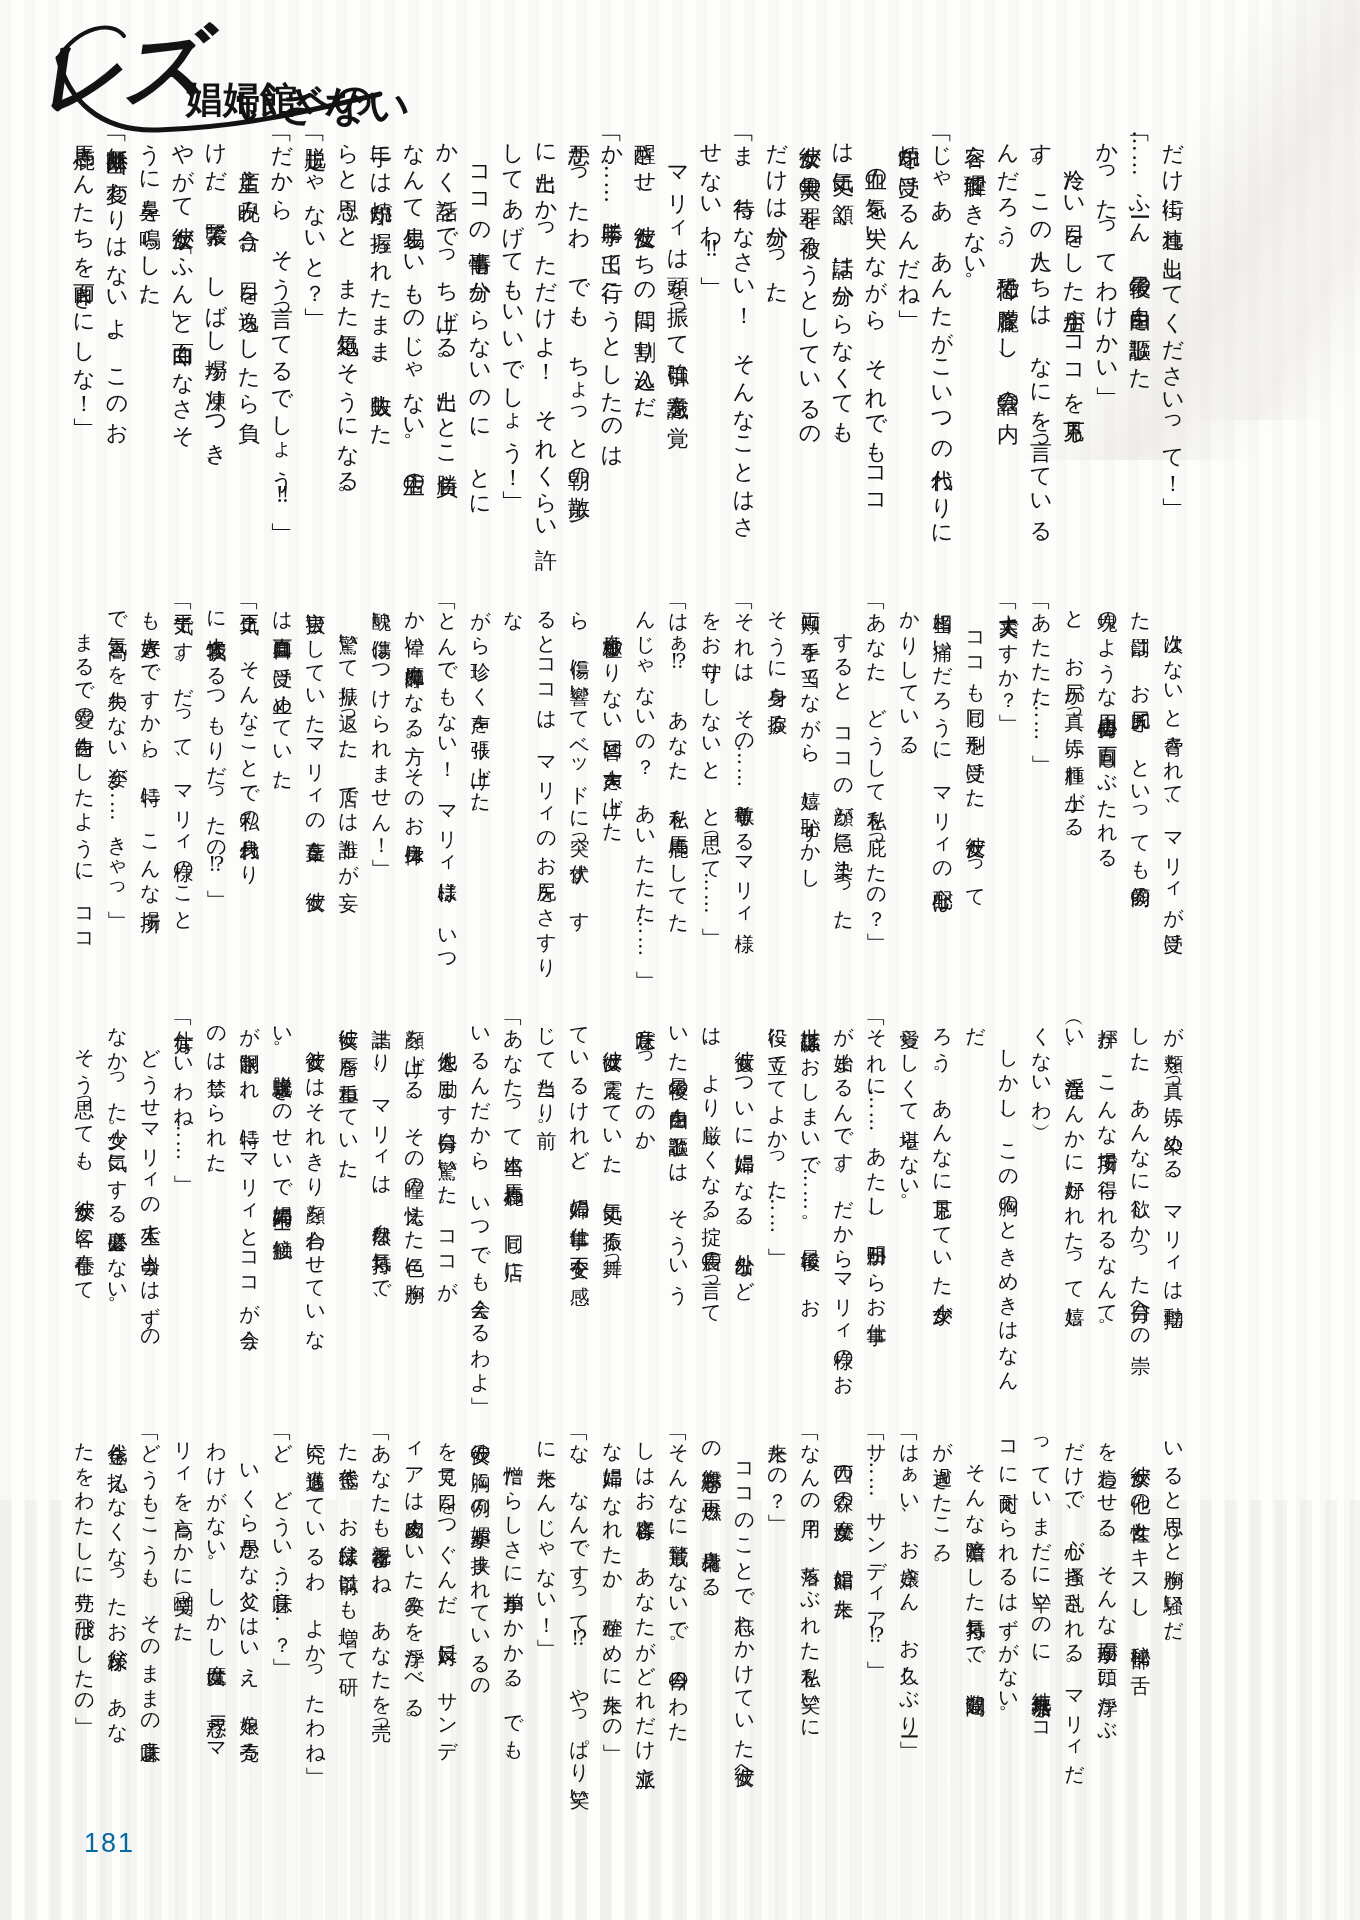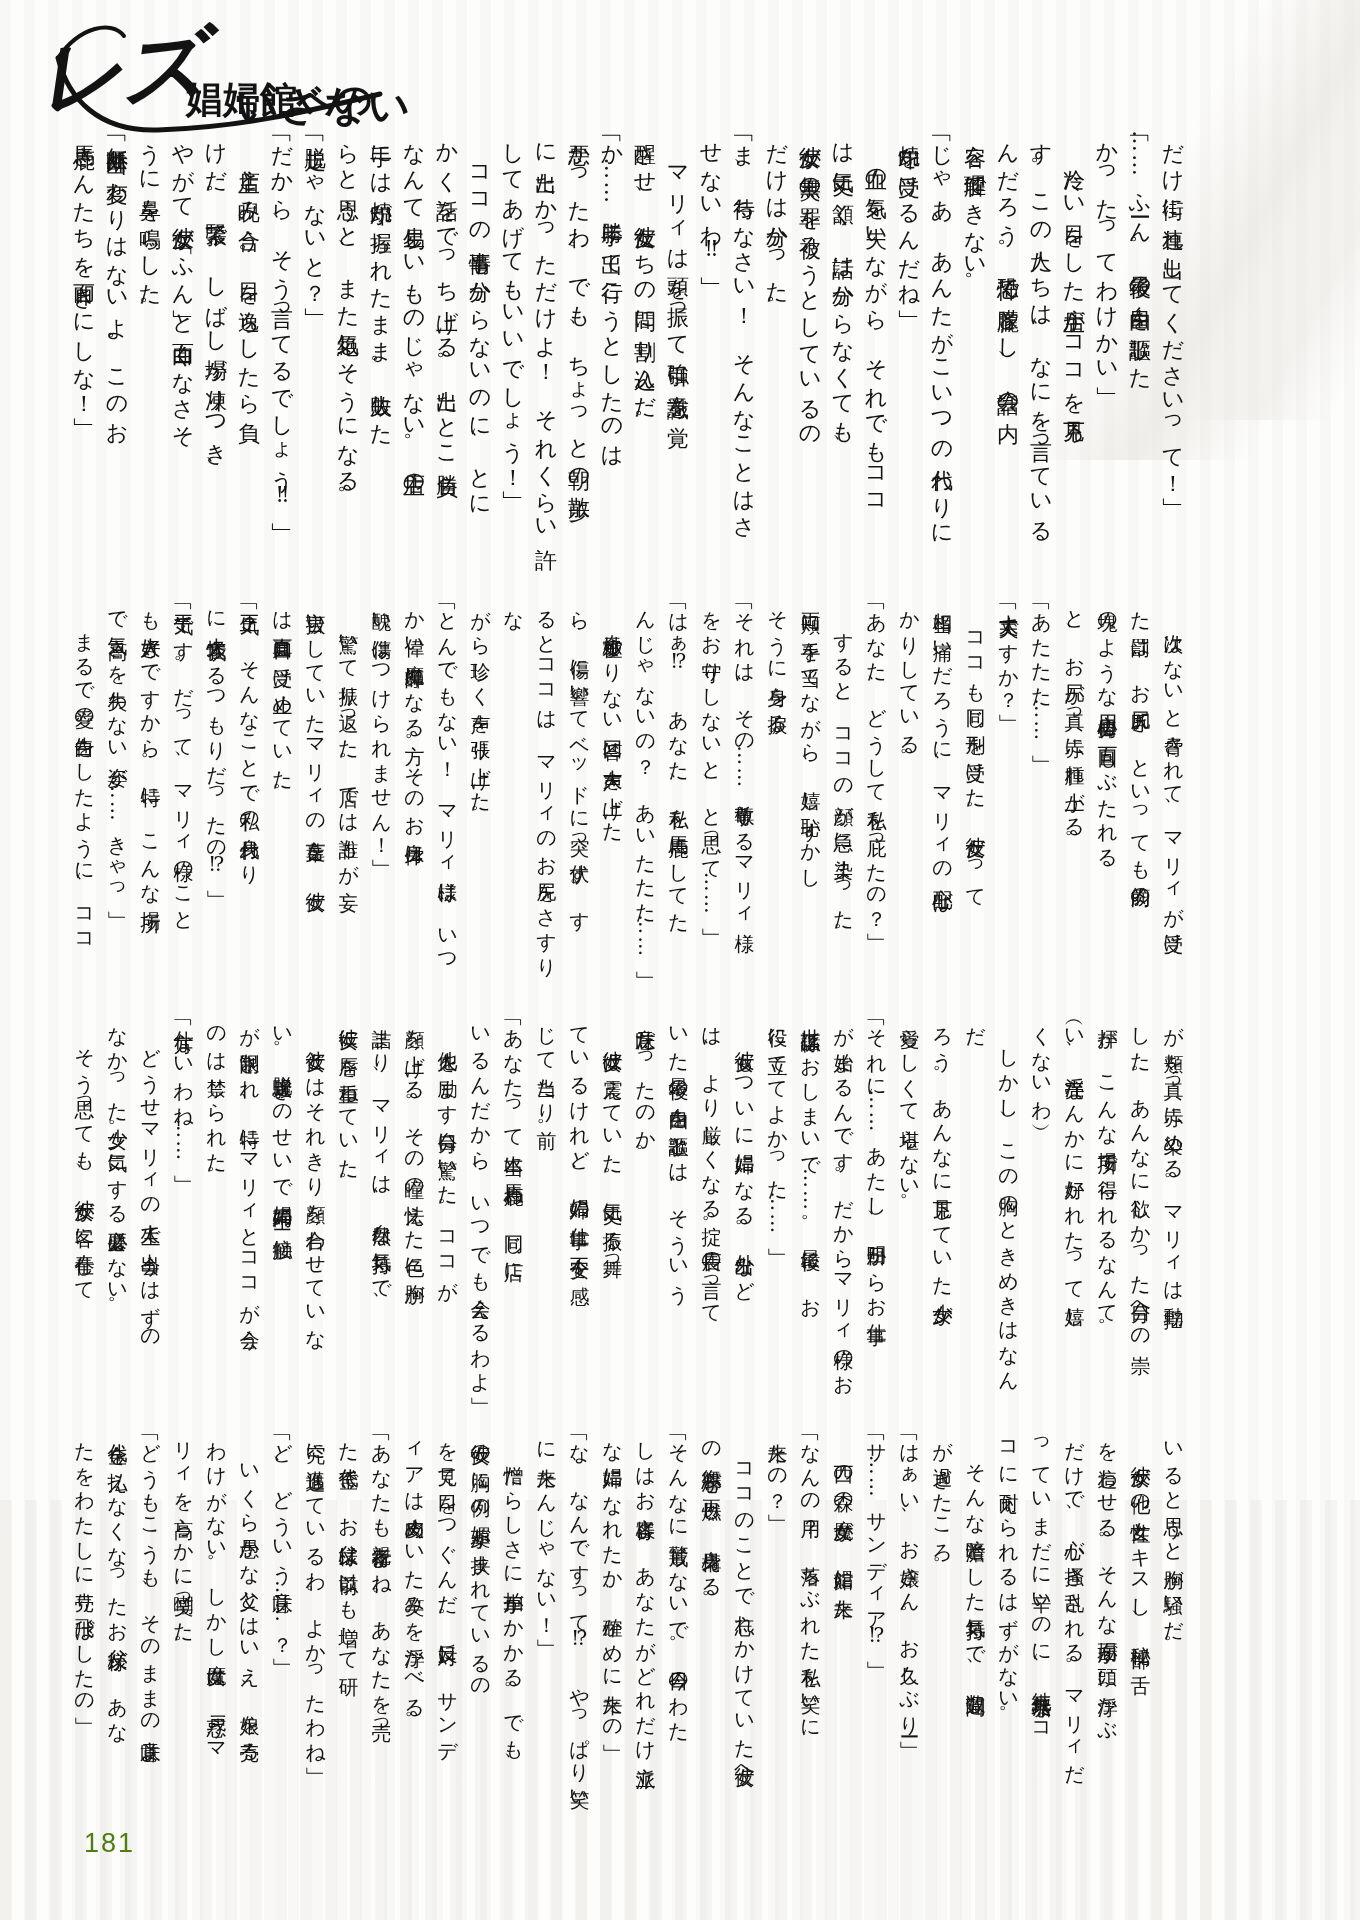--- a/index.html
+++ b/index.html
@@ -64,21 +64,21 @@
   }
   #band1{top:128px;height:418px;font-size:22px;}
   #band2{top:597px;height:378px;font-size:20px;}
   #band3{top:1013px;height:378px;font-size:20px;}
   #band4{top:1428px;height:378px;font-size:20px;}
 
   
   .page-number{
     position:absolute;left:84px;top:1828px;z-index:1;
     font-family:"Liberation Sans","DejaVu Sans",sans-serif;
-    font-size:27px;letter-spacing:2px;color:#4d7c0f;
+    font-size:27px;letter-spacing:2px;color:#0369a1;
   }
 </style>
 </head>
 <body>
 
 <div class="texture-stripes"></div>
 <div class="texture-diagonal"></div>
 <div class="texture-bottom"></div>
 
 <div class="logo">

